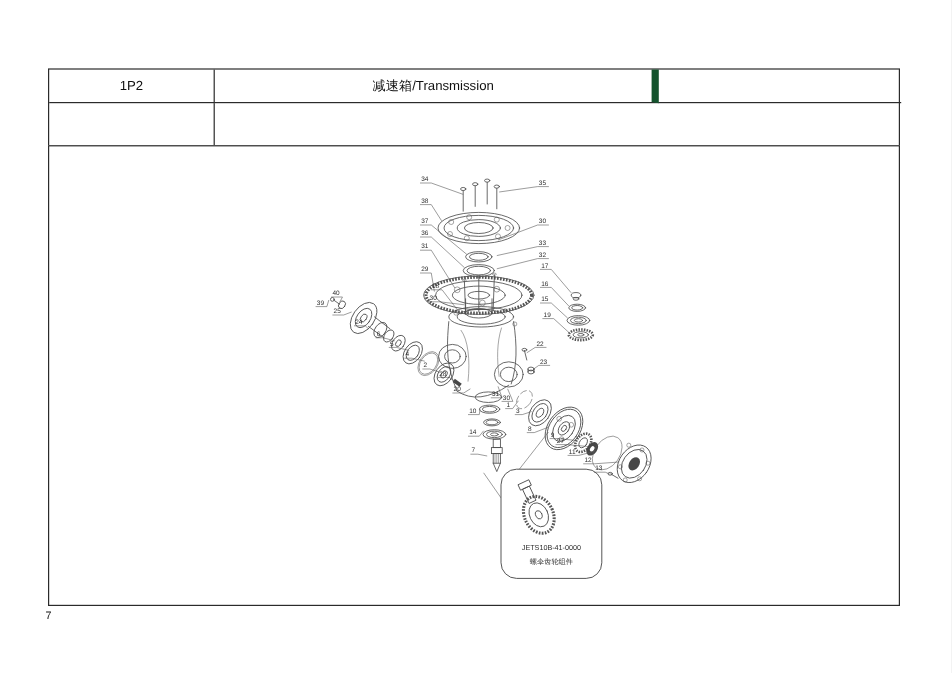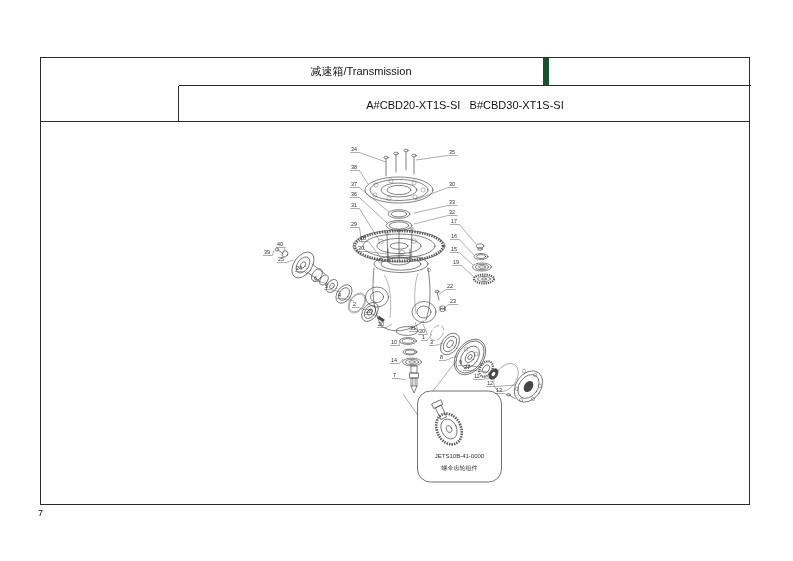--- a/index.html
+++ b/index.html
@@ -28,24 +28,24 @@
   .part-num{font-family:"Liberation Sans",sans-serif;font-size:5.4px;fill:#2e2e2e;}
   .leader{stroke:#5a5a5a;stroke-width:0.5;fill:none;}
   .inset-text{font-family:"Liberation Sans",sans-serif;font-size:6px;fill:#2e2e2e;text-anchor:middle;}
 </style>
 </head>
 <body>
 
 <div class="page">
 
   <div class="tbl">
+    <div class="cell cell-code">1P2</div>
     <div class="cell cell-title">减速箱/Transmission</div>
     <div class="cell cell-blank"></div>
     <div class="cell cell-left-blank"></div>
-    <div class="cell cell-models">A#CBD20-XT1S-SI   B#CBD30-XT1S-SI</div>
   </div>
 
   <div class="frame"></div>
 
   <svg class="diagram" id="diagram" width="710" height="384" viewBox="40 121 710 384">
 
     <g>
       <line class="ln" x1="386" y1="176" x2="386" y2="159"></line>
         <ellipse class="ln" cx="386" cy="157.5" rx="2.2" ry="1.3"></ellipse>
       <line class="ln" x1="396" y1="172" x2="396" y2="155"></line>

